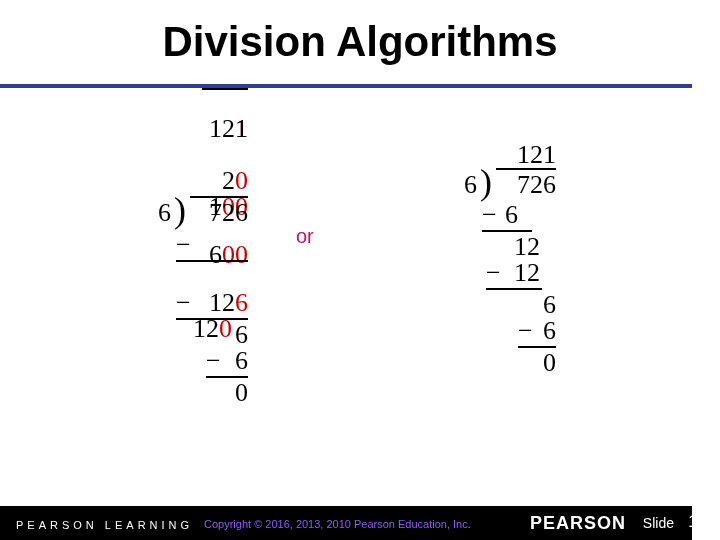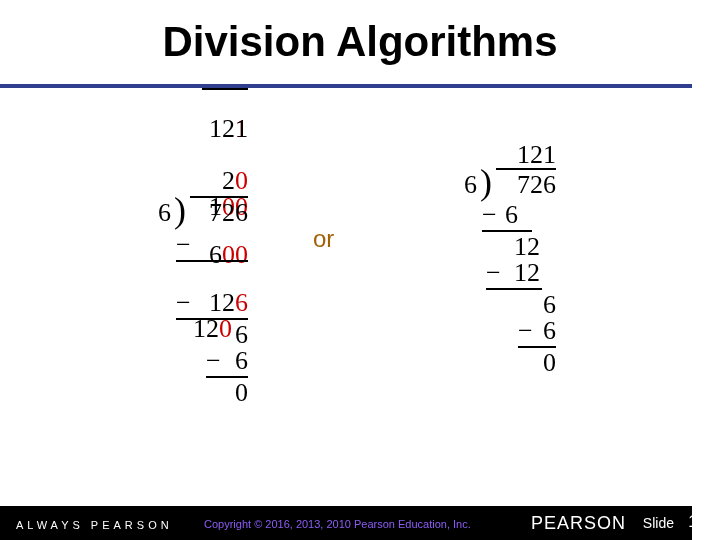--- a/index.html
+++ b/index.html
@@ -1,24 +1,24 @@
 <!DOCTYPE html>
 <html><head>
 <meta charset="utf-8">
 <style>
   * { margin: 0; padding: 0; box-sizing: border-box; }
   html, body { width: 720px; height: 540px; font-family: Arial, Helvetica, sans-serif; background: #fff; }
   .slide { width: 692px; height: 540px; position: relative; overflow: hidden; }
   .title { position: absolute; top: 18px; left: 0; width: 720px; text-align: center; font-size: 42px; font-weight: bold; color: #000; }
   .rule { position: absolute; top: 84px; left: 0; width: 720px; height: 4px; background: #2f3e8f; }
-  .or { position: absolute; top: 225px; left: 313px; font-size: 24px; color: #a16207; }
+  .or { position: absolute; top: 225px; left: 296px; font-size: 20px; color: #be185d; }
   .footer { position: absolute; bottom: 0; left: 0; width: 720px; height: 34px; background: #000; color: #fff; }
   .always { position: absolute; left: 16px; bottom: 9px; font-size: 11px; letter-spacing: 4px; color: #fff; font-weight: 300; }
   .copyright { position: absolute; left: 204px; bottom: 10px; font-size: 11px; color: #8b5cf6; }
-  .brand { position: absolute; right: 94px; bottom: 6px; font-size: 18px; color: #fff; letter-spacing: 1px; font-weight: 400; }
+  .brand { position: absolute; right: 94px; bottom: 6px; font-size: 18px; color: #fff; letter-spacing: 1px; font-weight: 700; }
   .slide-label { position: absolute; right: 46px; bottom: 9px; font-size: 14px; color: #fff; }
   .slide-num { position: absolute; right: 14px; bottom: 9px; font-size: 16px; color: #fff; }
 
   
   .ld { position: absolute; font-family: "Times New Roman", serif; font-size: 26px; line-height: 26px; color: #000; }
   .ld .row { white-space: pre; text-align: right; }
   .ld .red0 { color: #c00; }
   .ld .neg { position: absolute; }
   .ld .bar { position: absolute; height: 2px; background: #000; }
   .ld .vinc { position: absolute; border-top: 2px solid #000; height: 0; }
@@ -109,20 +109,20 @@
     <div class="row col" style="position:absolute; top:150px; right:0;">6</div>
 
     <div class="neg" style="top:176px; left:72px;">−</div>
     <div class="row col" style="position:absolute; top:176px; right:0;">6</div>
     <div class="bar" style="top:204px; left:72px; width:38px;"></div>
 
     <div class="row col" style="position:absolute; top:208px; right:0;">0</div>
   </div>
 
   <div class="footer">
-    <div class="always">ALWAYS PEARSON</div>
+    <div class="always">PEARSON LEARNING</div>
     <div class="copyright">Copyright © 2016, 2013, 2010 Pearson Education, Inc.</div>
     <div class="brand">PEARSON</div>
     <div class="slide-label">Slide</div>
     <div class="slide-num">16</div>
   </div>
 
 </div>
 
 </body></html>

